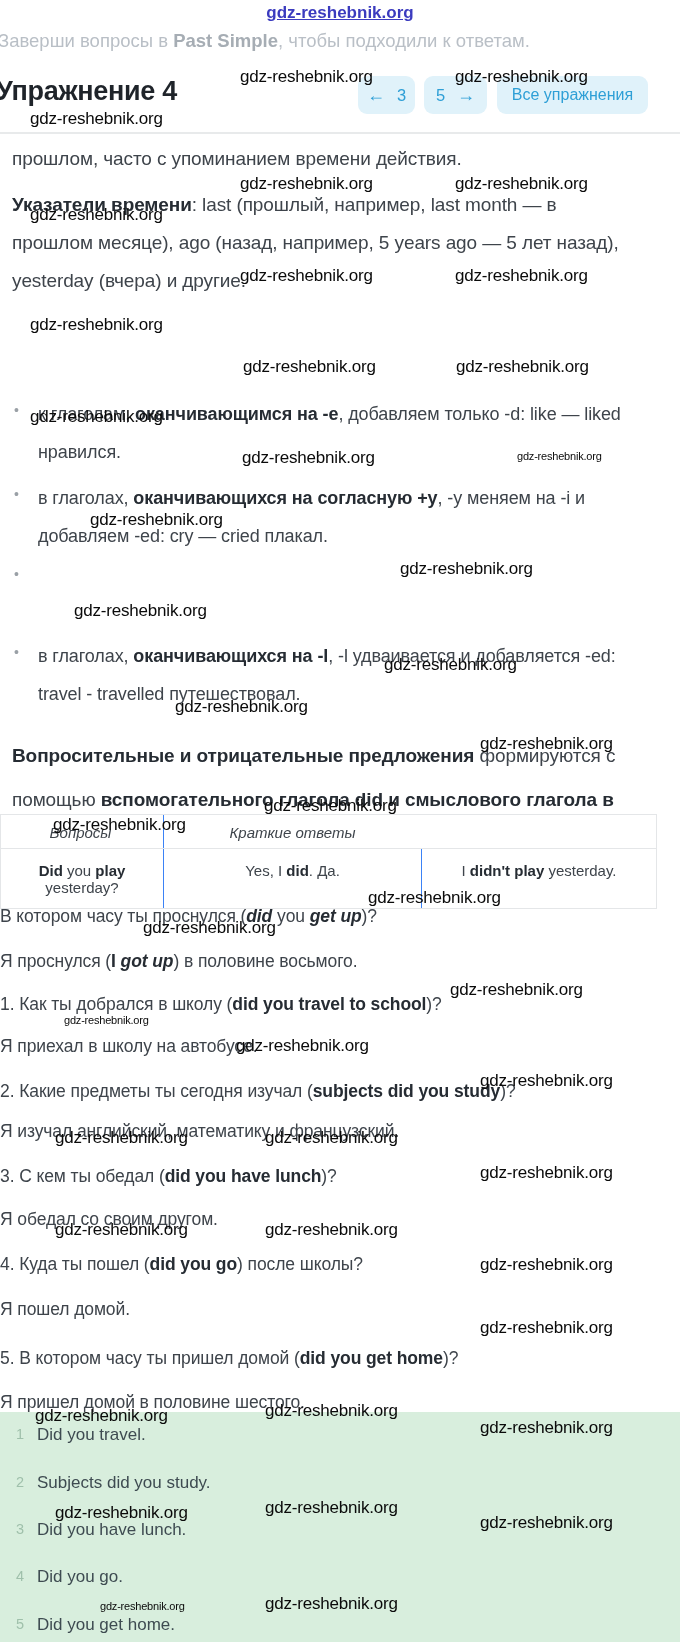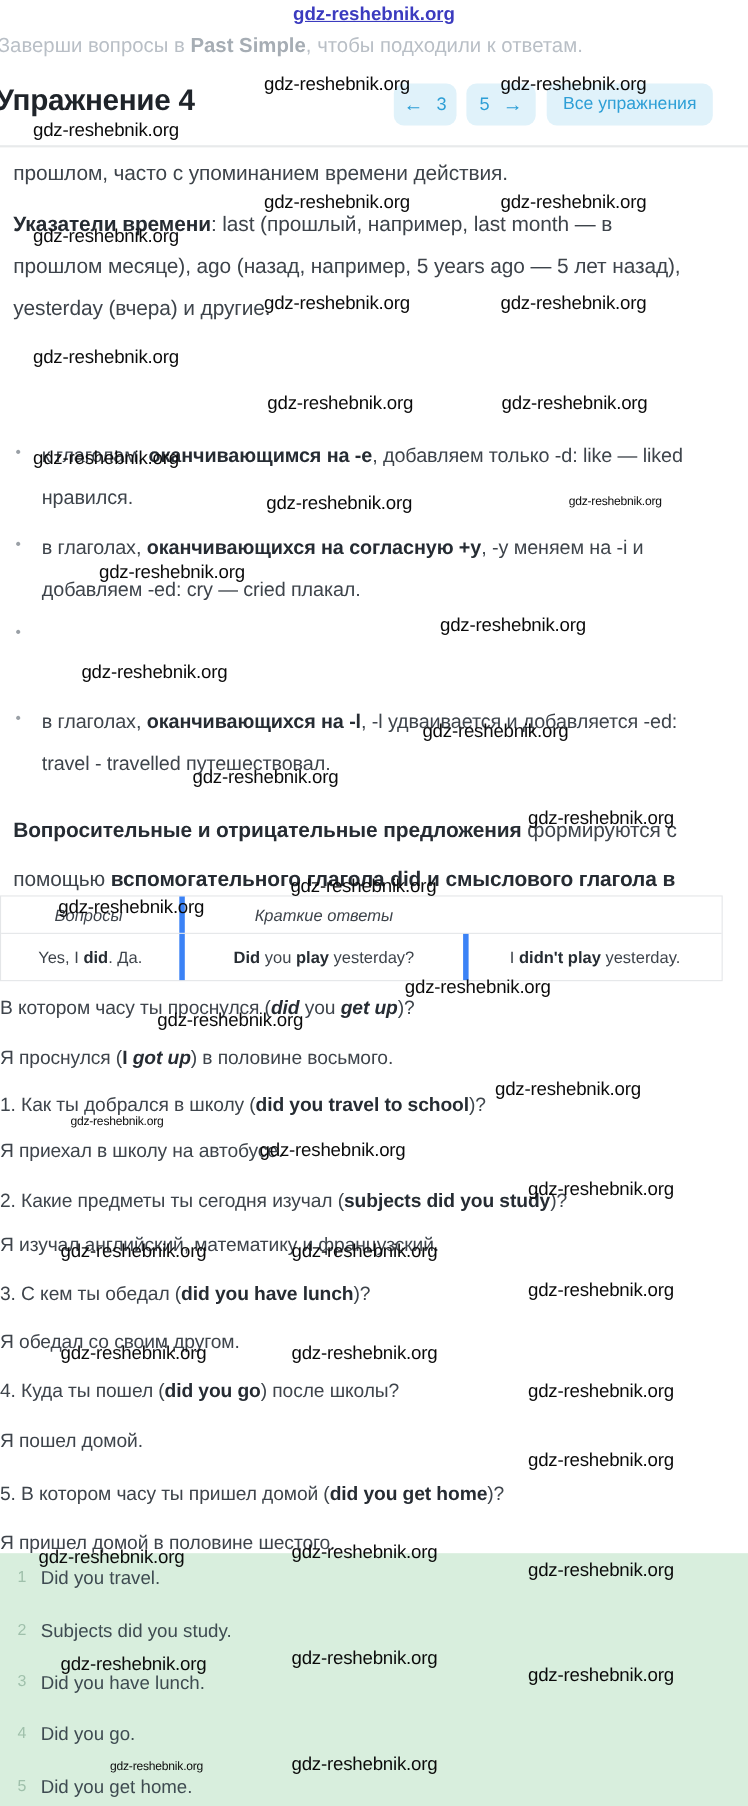--- a/index.html
+++ b/index.html
@@ -42,21 +42,21 @@
         font-size:18px; line-height:2.1; letter-spacing:-0.1px; }
   .bullet .dot { position:absolute; left:14px; top:0; line-height:inherit;
         color:#9aa0a6; font-size:14px; }
 
   
   .tbl { position:absolute; top:814px; left:0; width:657px;
         border:1px solid #e4e6e8; font-size:15px; background:#fff;text-align:center; }
   .tr { display:grid; grid-template-columns:162px 258px 235px; }
   .tr.head { border-bottom:1px solid #e4e6e8; }
   .td { padding:9px 10px 7px 10px; }
-  .td + .td { border-left:5px solid #3b82f6; }
+  .td + .td { border-left:1px solid #3b82f6; }
   .tr.head .td { font-style:italic; color:#3e444b; }
   .tr.body .td { padding:13px 10px 12px 10px; }
   .td:first-child { padding-left:7px; }
 
   
   .qa { position:absolute; left:0; width:680px; font-size:17.5px; line-height:1.3;
         color:#3e444b; white-space:nowrap; letter-spacing:-0.1px; }
 
   
   .answers { position:absolute; top:1412px; left:0; width:680px; height:230px;
@@ -108,22 +108,22 @@
   </div>
 
   <p class="para p4" style="top:734px"><span class="b">Вопросительные и отрицательные предложения</span><span> формируются с помощью </span><span class="b">вспомогательного глагола did и смыслового глагола в начальной форме</span><span>:</span></p>
 
   <div class="tbl">
     <div class="tr head">
       <div class="td">Вопросы</div>
       <div class="td">Краткие ответы</div>
     </div>
     <div class="tr body">
+      <div class="td"><span class="b">Did</span><span> you </span><span class="b">play</span><span> yesterday?</span></div>
       <div class="td"><span>Yes, I </span><span class="b">did</span><span>. Да.</span></div>
-      <div class="td"><span class="b">Did</span><span> you </span><span class="b">play</span><span> yesterday?</span></div>
       <div class="td"><span>I </span><span class="b">didn't play</span><span> yesterday.</span></div>
     </div>
   </div>
 
   <p class="qa" style="top:905px"><span>В котором часу ты проснулся (</span><span class="b i">did</span><span> you </span><span class="b i">get up</span><span>)?</span></p>
   <p class="qa" style="top:950px"><span>Я проснулся (</span><span class="b">I </span><span class="b i">got up</span><span>) в половине восьмого.</span></p>
   <p class="qa" style="top:993px"><span>1. Как ты добрался в школу (</span><span class="b">did you travel to school</span><span>)?</span></p>
   <p class="qa" style="top:1035px"><span>Я приехал в школу на автобусе.</span></p>
   <p class="qa" style="top:1080px"><span>2. Какие предметы ты сегодня изучал (</span><span class="b">subjects did you study</span><span>)?</span></p>
   <p class="qa" style="top:1120px"><span>Я изучал английский, математику и французский.</span></p>

